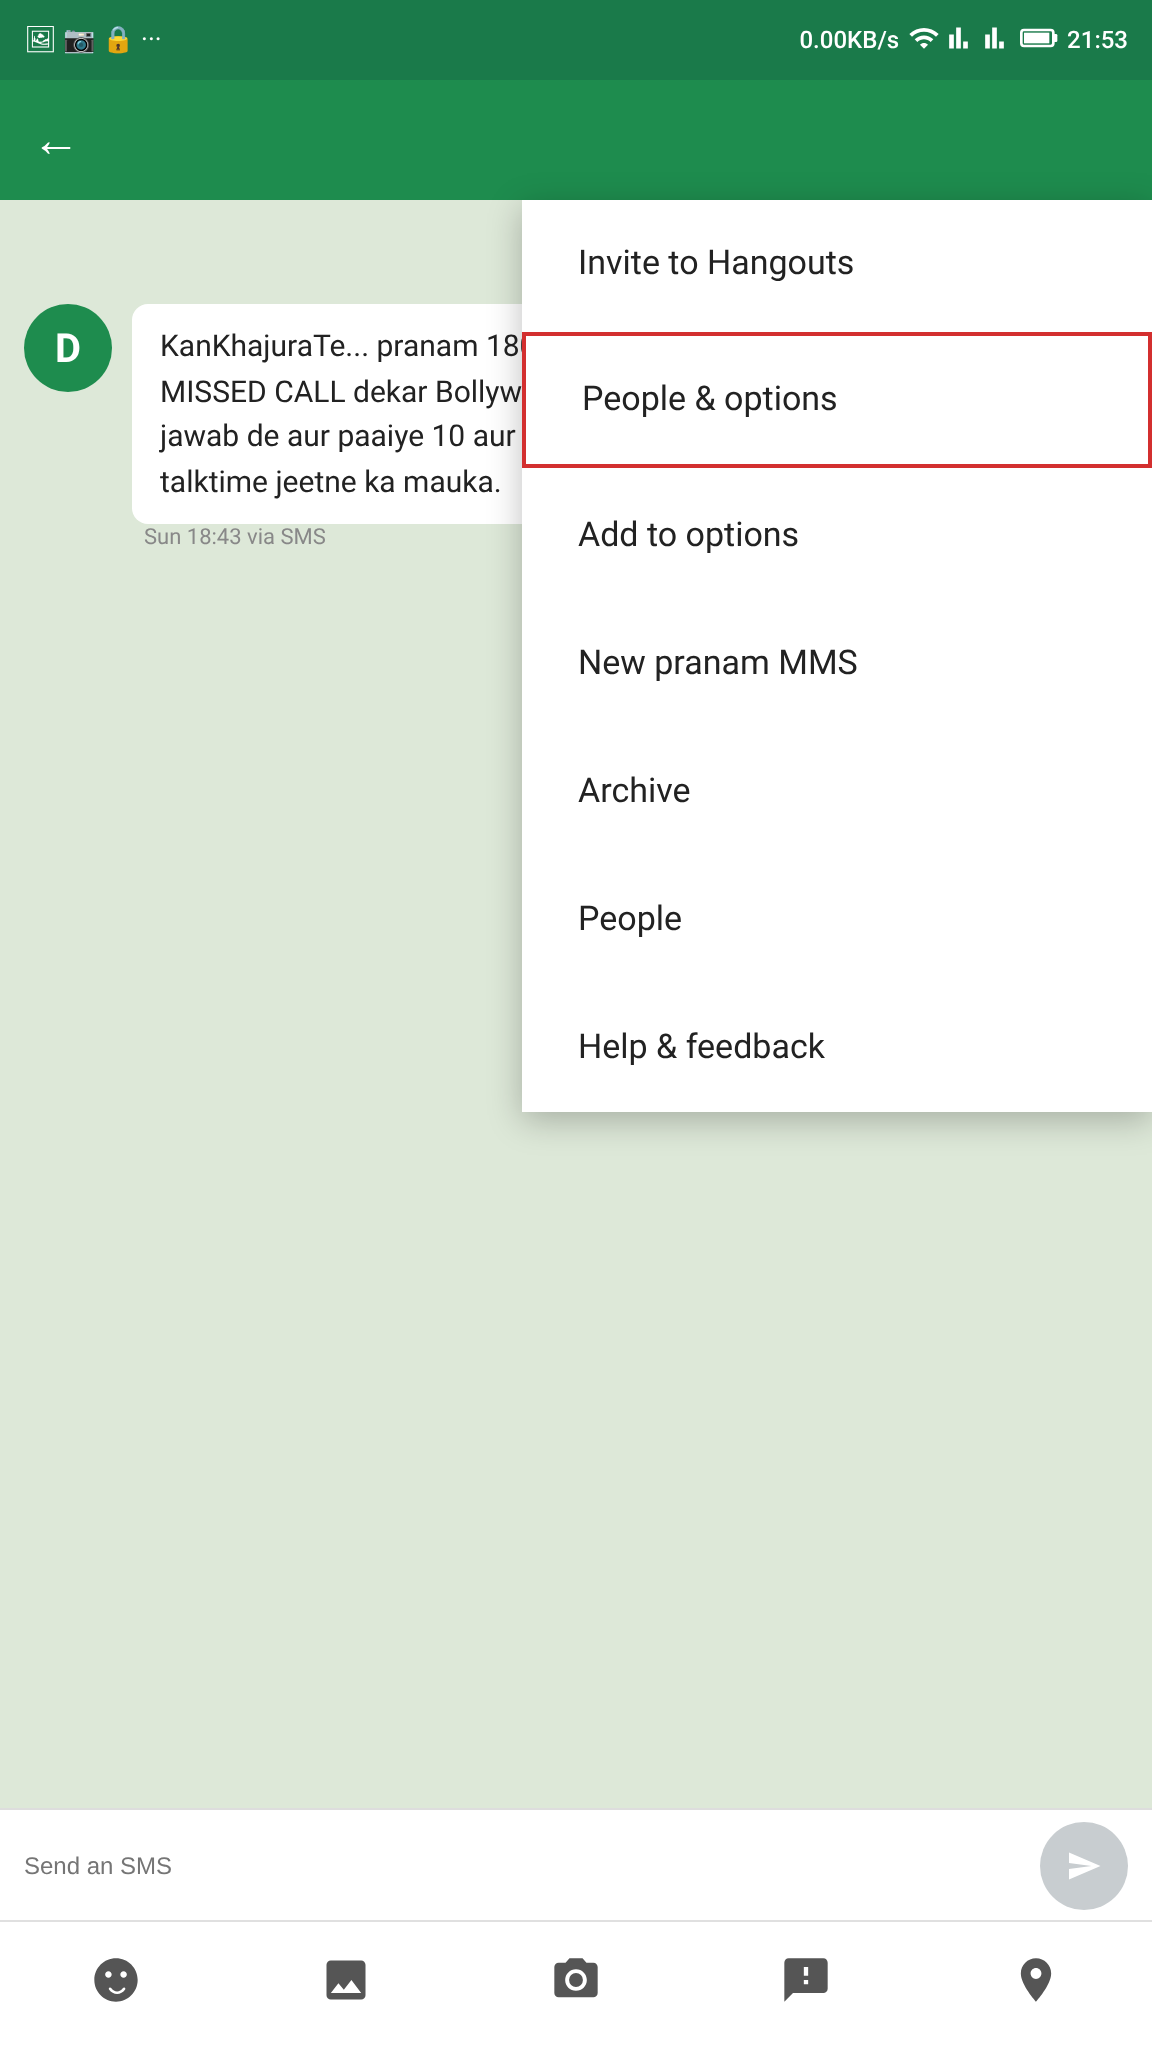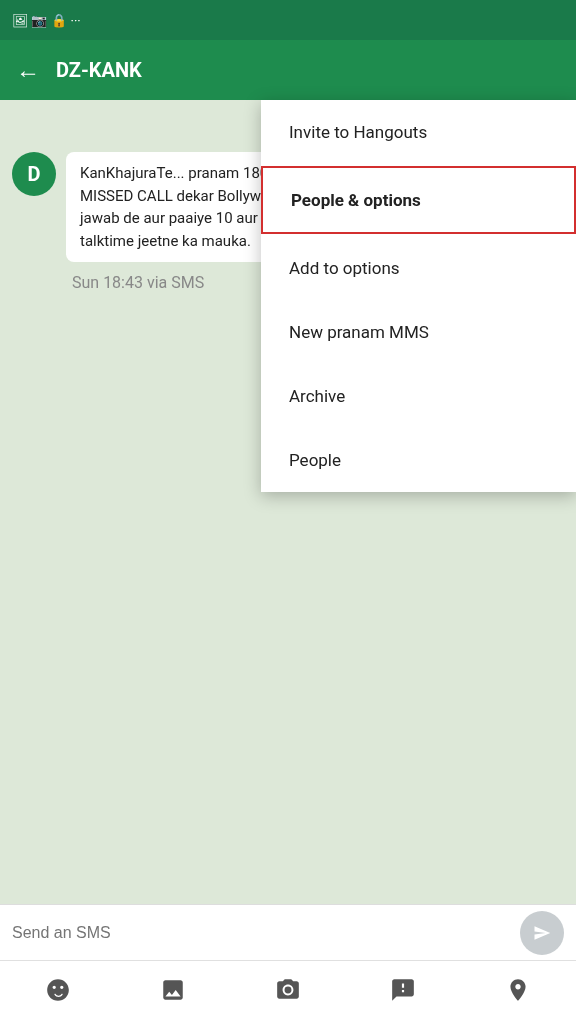--- a/index.html
+++ b/index.html
@@ -92,44 +92,44 @@
     .message-bubble {
       background: white;
       border-radius: 8px;
       padding: 10px 14px;
       max-width: 340px;
       font-size: 15px;
       color: #222;
       line-height: 1.5;
     }
     .message-time {
-      font-size: 16px;
+      font-size: 11px;
       color: #888;
-      margin-top: 11px;
+      margin-top: 0;
       padding-left: 6px;
     }
 
     
     .input-bar {
       width: 100%;
       height: 56px;
       background: white;
       display: flex;
       align-items: center;
       padding: 0 12px;
       border-top: 1px solid #ddd;
       position: absolute;
       bottom: 64px;
       left: 0;
     }
     .sms-input {
       flex: 1;
       border: none;
       outline: none;
-      font-size: 16px;
+      font-size: 12px;
       color: #b91c1c;
       background: transparent;
     }
     .send-btn {
       width: 44px;
       height: 44px;
       border-radius: 50%;
       background: #c8cdd0;
       border: none;
       cursor: pointer;
@@ -183,35 +183,59 @@
       font-size: 17px;
       color: #222;
       cursor: pointer;
       border-bottom: none;
       display: flex;
       align-items: center;
     }
     .menu-item.highlighted {
       border: 2.5px solid #d32f2f;
       margin: 2px 0;
-      font-weight: bold;
     }
   </style>
 </head>
 <body>
 
 <div class="status-bar">
   <div class="status-left">
     <span>🖼 📷 🔒 ···</span>
   </div>
+  <div class="status-right">
+    <span>0.00KB/s</span>
+    <span>
+      <svg width="16" height="16" viewBox="0 0 24 24" fill="white">
+          <path d="M1 9l2 2c5-5 13-5 18 0l2-2C16.93 2.93 7.08 2.93 1 9zm8 8l3 3 3-3c-1.65-1.66-4.34-1.66-6 0zm-4-4l2 2c2.76-2.76 7.24-2.76 10 0l2-2C15.14 9.14 8.87 9.14 5 13z"></path>
+        </svg>
+    </span>
+    <span>
+      <svg width="14" height="16" viewBox="0 0 24 24" fill="white">
+          <path d="M1 21h4V9H1v12zm6 0h4V3H7v18zm6 0h4v-6h-4v6z"></path>
+        </svg>
+    </span>
+    <span>
+      <svg width="14" height="16" viewBox="0 0 24 24" fill="white">
+          <path d="M1 21h4V9H1v12zm6 0h4V3H7v18zm6 0h4v-6h-4v6z"></path>
+        </svg>
+    </span>
+    <span>
+      <svg width="20" height="14" viewBox="0 0 30 16" fill="white">
+          <rect x="1" y="2" width="24" height="12" rx="2" ry="2" stroke="white" stroke-width="2" fill="none"></rect>
+          <rect x="25" y="5" width="3" height="6" fill="white" rx="1"></rect>
+          <rect x="3" y="4" width="19" height="8" fill="white"></rect>
+        </svg>
+    </span>
+    <span>21:53</span>
+  </div>
 </div>
 
 <div class="app-bar">
   <span class="app-bar-back">←</span>
-  <span class="app-bar-title">DZ-KANK</span>
 </div>
 
 <div class="chat-area">
   <div class="message-row">
     <div class="avatar-circle">D</div>
     <div>
       <div class="message-bubble">
         <span>KanKhajuraTe... pranam 180030000123 pe MISSED CALL dekar Bollywood Contest ke jawab de aur paaiye 10 aur 1000 rupye ka talktime jeetne ka mauka.</span>
       </div>
       <div class="message-time">Sun 18:43 via SMS</div>
@@ -258,14 +282,15 @@
 
 <div class="dropdown-overlay">
   <div class="dropdown-menu">
 
   <div class="menu-item">Invite to Hangouts</div>
       <div class="menu-item highlighted">People &amp; options</div>
       <div class="menu-item">Add to options</div>
       <div class="menu-item">New pranam MMS</div>
       <div class="menu-item">Archive</div>
       <div class="menu-item">People</div>
+      <div class="menu-item">Help &amp; feedback</div>
     </div>
 </div>
 
 </body></html>

